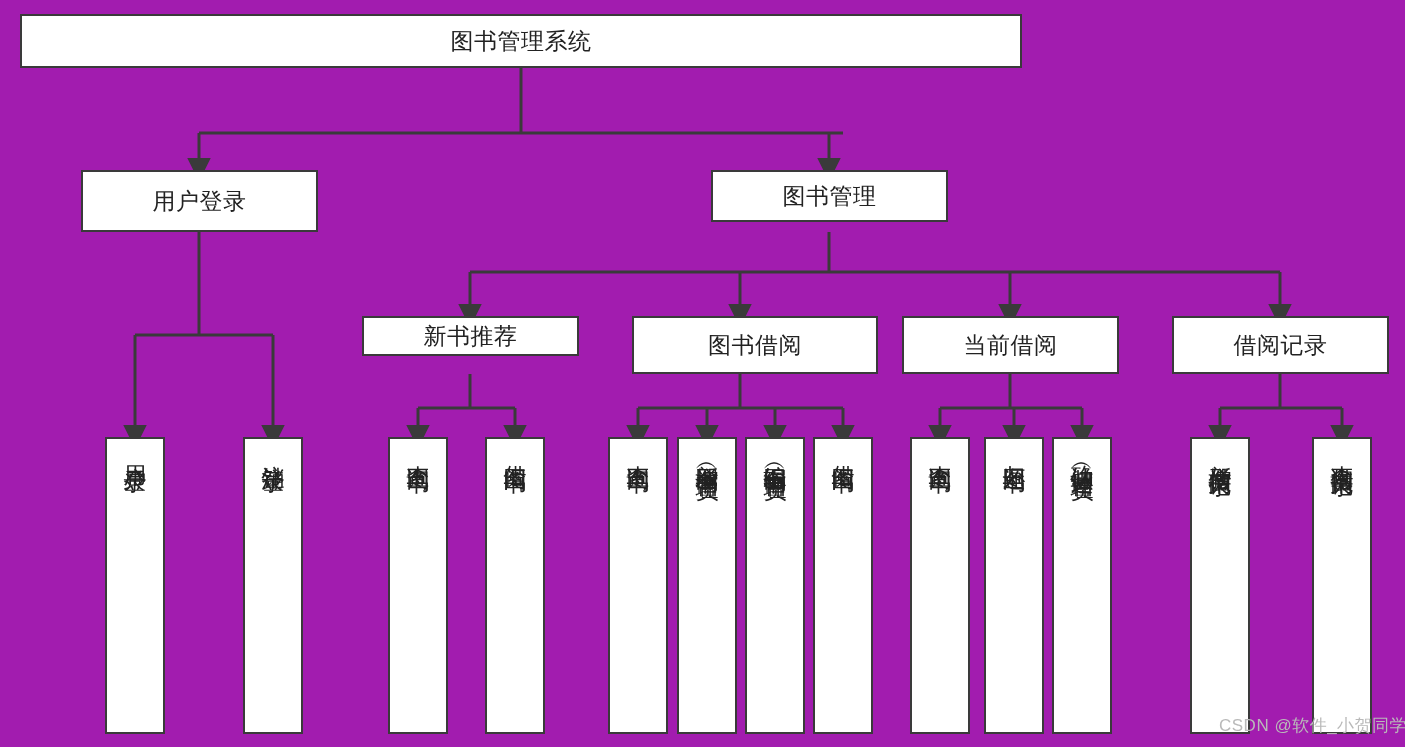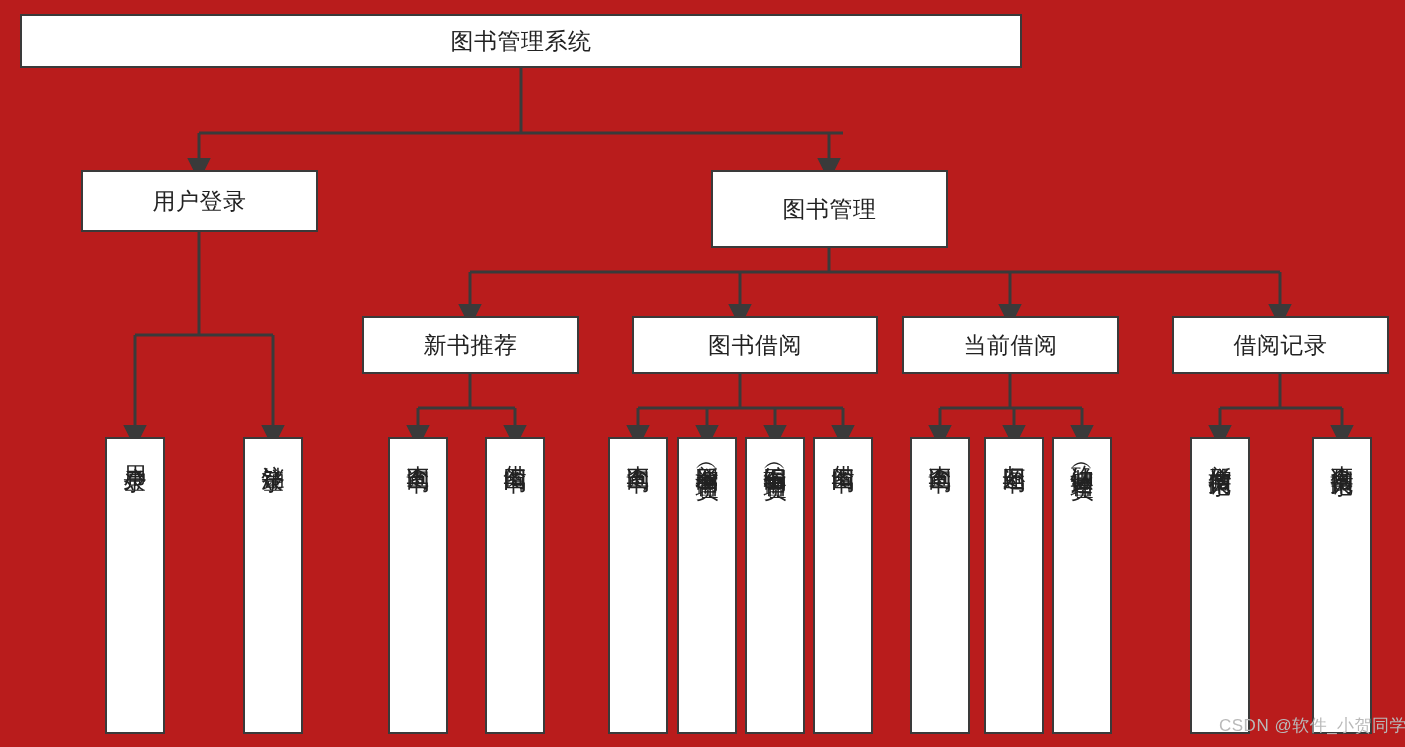--- a/index.html
+++ b/index.html
@@ -7,21 +7,21 @@
     padding: 0;
     background: #ffffff;
   }
   body {
     font-family: "Liberation Sans", "DejaVu Sans", sans-serif;
   }
   #canvas {
     position: relative;
     width: 1405px;
     height: 747px;
-    background: #b91c1c;
+    background: #a21caf;
     overflow: hidden;
   }
   #edges {
     position: absolute;
     left: 0;
     top: 0;
     width: 1405px;
     height: 747px;
     pointer-events: none;
   }
@@ -121,25 +121,25 @@
     </g>
   </svg>
 
   <div class="node" style="left: 20px; top: 14px; width: 1002px; height: 54px;">
     <span class="node-label">图书管理系统</span>
   </div>
 
   <div class="node" style="left: 81px; top: 170px; width: 237px; height: 62px;">
     <span class="node-label">用户登录</span>
   </div>
-  <div class="node" style="left: 711px; top: 170px; width: 237px; height: 78px;">
+  <div class="node" style="left: 711px; top: 170px; width: 237px; height: 52px;">
     <span class="node-label">图书管理</span>
   </div>
 
-  <div class="node" style="left: 362px; top: 316px; width: 217px; height: 58px;">
+  <div class="node" style="left: 362px; top: 316px; width: 217px; height: 40px;">
     <span class="node-label">新书推荐</span>
   </div>
   <div class="node" style="left: 632px; top: 316px; width: 246px; height: 58px;">
     <span class="node-label">图书借阅</span>
   </div>
   <div class="node" style="left: 1172px; top: 316px; width: 217px; height: 58px;">
     <span class="node-label">借阅记录</span>
   </div>
   <div class="node" style="left: 902px; top: 316px; width: 217px; height: 58px;">
     <span class="node-label">当前借阅</span>

